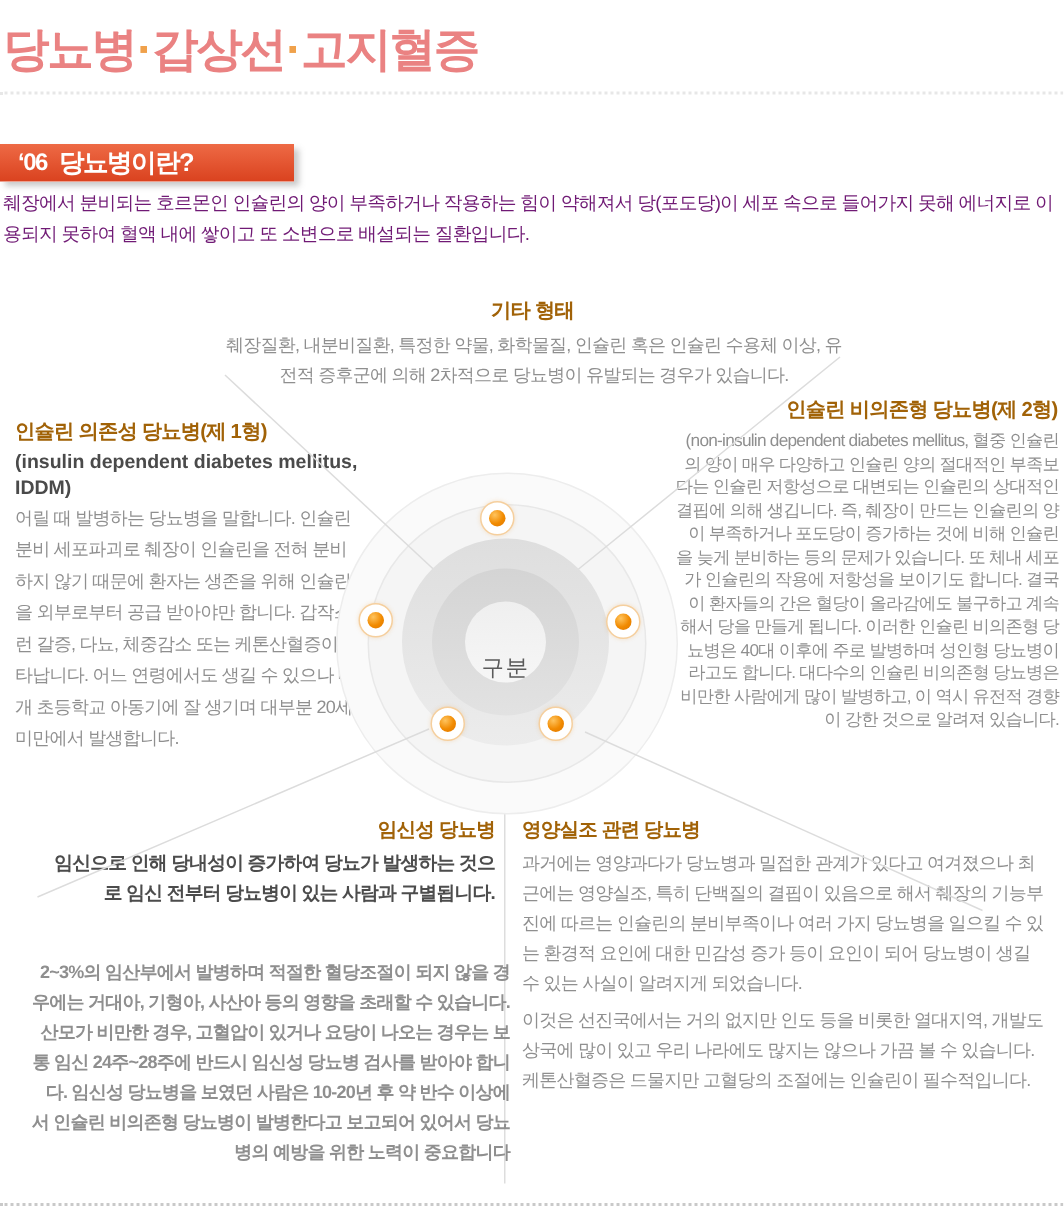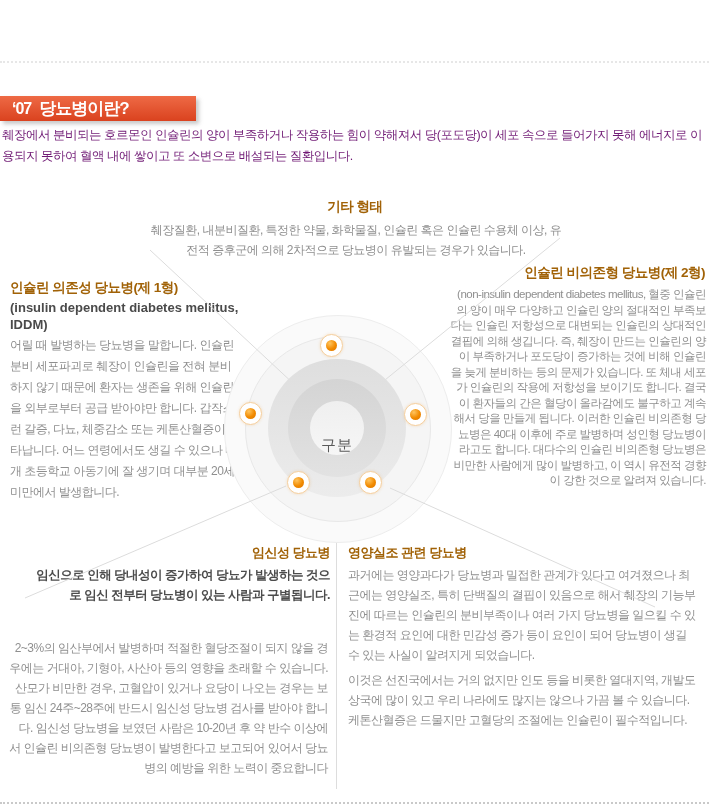--- a/index.html
+++ b/index.html
@@ -33,21 +33,21 @@
 
   .t1-title{left:10px;top:279px;width:240px;}
   .t1-sub{left:10px;top:299px;width:234px;font-size:13px;font-weight:bold;color:#4a4a4a;line-height:17px;}
   .t1-body{left:10px;top:335px;width:232px;line-height:21px;}
 
   .t2-title{left:455px;top:264px;width:250px;text-align:right;}
   .t2-body{left:448px;top:287px;width:258px;text-align:right;font-size:11.5px;line-height:15.5px;color:#8f8f8f;letter-spacing:-0.5px;}
 
   .gest-title{left:30px;top:544px;width:300px;text-align:right;font-size:13px;}
   .gest-lead{left:30px;top:565px;width:300px;text-align:right;font-size:12.5px;line-height:20px;font-weight:bold;color:#4c4c4c;letter-spacing:-0.5px;}
-  .gest-body{left:8px;top:638px;width:320px;text-align:right;line-height:20px;}
+  .gest-body{left:20px;top:638px;width:320px;text-align:right;line-height:20px;font-weight:bold;}
 
   .maln-title{left:348px;top:544px;width:340px;font-size:13px;}
   .maln-body1{left:348px;top:565px;width:352px;}
   .maln-body2{left:348px;top:670px;width:352px;}
 
   
   .ring{position:absolute;border-radius:50%;}
   .r1{left:224px;top:315px;width:226px;height:226px;background:#fafafa;border:1px solid #ededed;z-index:1;}
   .r2{left:245px;top:336px;width:184px;height:184px;background:#f5f5f5;border:1px solid #e8e8e8;z-index:1;}
   .r3{left:268px;top:359px;width:138px;height:138px;background:linear-gradient(180deg,#dedede,#ececec);z-index:3;}
@@ -63,25 +63,28 @@
   .dot-marker .ball{width:11px;height:11px;border-radius:50%;
       background:radial-gradient(circle at 35% 30%, #ffc45e 0%, #f18a00 55%, #de7600 100%);}
 
   .vline{left:336px;top:527px;width:1px;height:262px;background:#dddddd;}
 </style>
 </head>
 <body>
 
 <div id="stage">
 
+  <div class="abs page-title">
+    <span>당뇨병</span><span class="dot">·</span><span>갑상선</span><span class="dot">·</span><span>고지혈증</span>
+  </div>
 
   <div class="abs hrule top"></div>
 
   <div class="abs badge">
-    <span class="num">‘07</span>
+    <span class="num">‘06</span>
     <span class="ttl">당뇨병이란?</span>
   </div>
 
   <div class="abs intro">췌장에서 분비되는 호르몬인 인슐린의 양이 부족하거나 작용하는 힘이 약해져서 당(포도당)이 세포 속으로 들어가지 못해 에너지로 이용되지 못하여 혈액 내에 쌓이고 또 소변으로 배설되는 질환입니다.</div>
 
   <svg class="abs lines" width="709" height="811">
     <line x1="150" y1="250" x2="296" y2="386" stroke="#dcdcdc" stroke-width="1"></line>
     <line x1="560" y1="238" x2="380" y2="384" stroke="#dcdcdc" stroke-width="1"></line>
     <line x1="25" y1="598" x2="286" y2="486" stroke="#dcdcdc" stroke-width="1"></line>
     <line x1="390" y1="488" x2="655" y2="607" stroke="#dcdcdc" stroke-width="1"></line>

